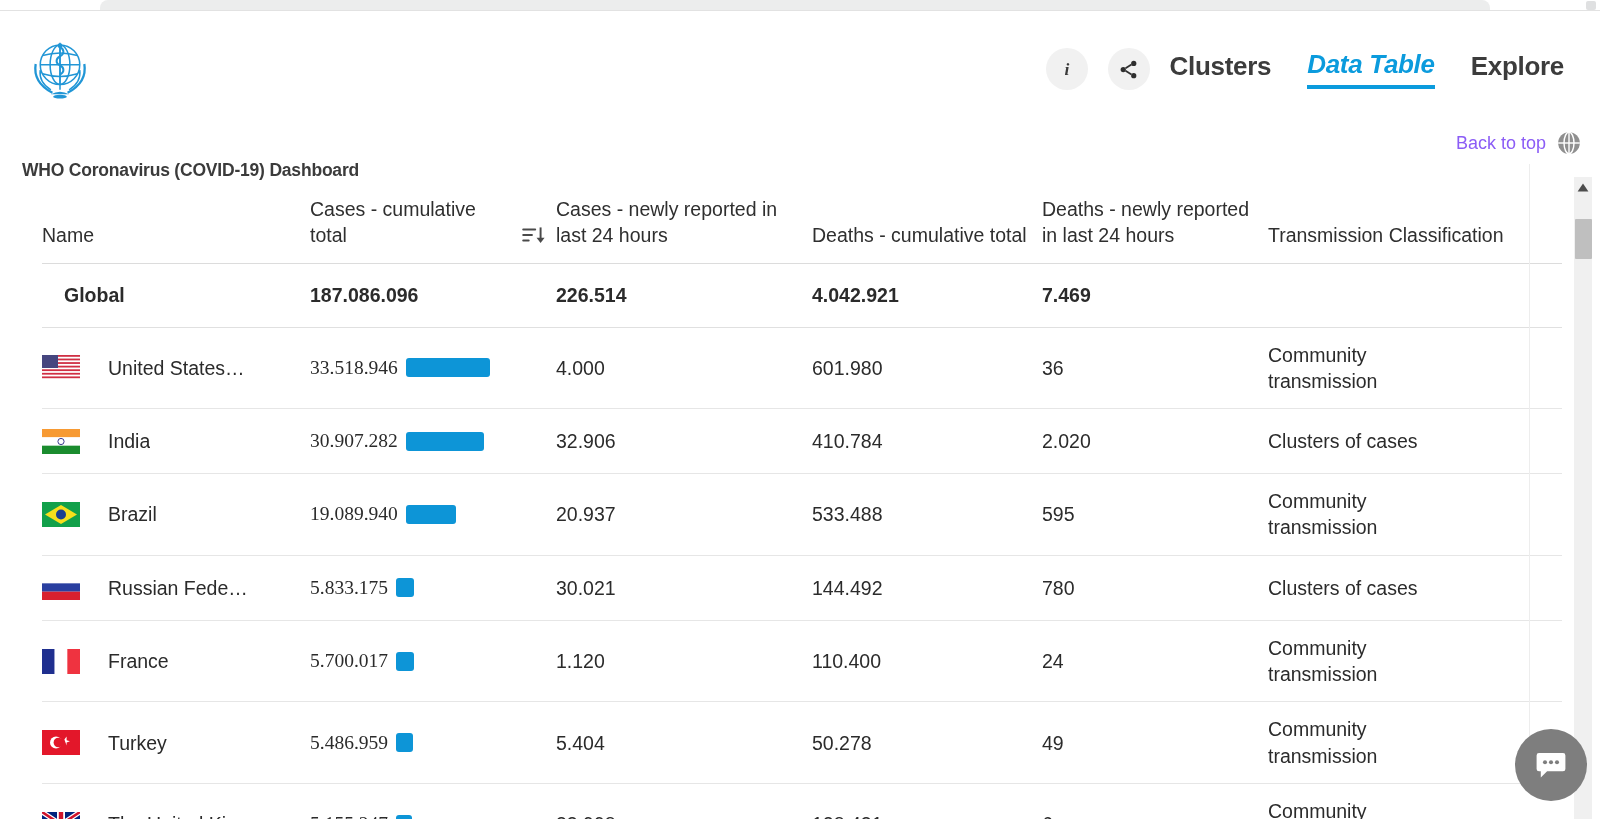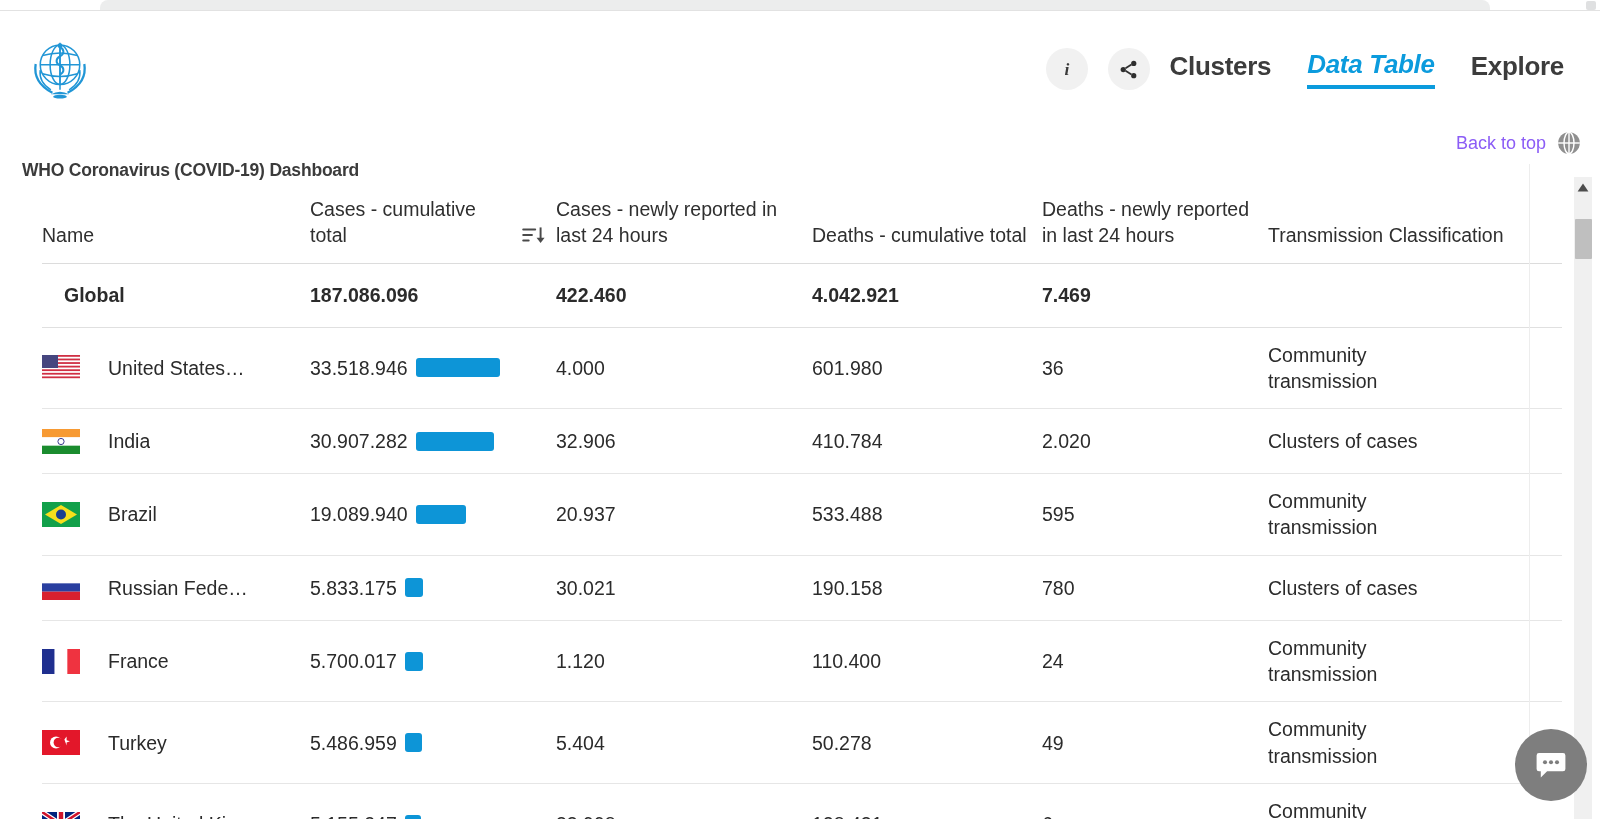--- a/index.html
+++ b/index.html
@@ -93,21 +93,21 @@
   }
   tr.global-row td.name-c { padding-left:22px; }
   td.cases-blue { color:#0b87d0; }
 
   tr.country-row td { height:65px; }
   td.name-c { padding-left:22px; }
   .name-cell { display:flex; align-items:center; gap:28px; }
   .flag { width:38px; height:25px; flex:none; border:0; display:block; }
   .cname { white-space:nowrap; overflow:hidden; }
 
-  .cases-cell { display:flex; align-items:center; gap:8px; }
+  .cases-cell { display:flex; align-items:center; gap:8px;font-family:Liberation Serif, serif; }
   .cases-num { white-space:nowrap; }
   .bar { height:19px; background:#0d95d7; border-radius:3px; flex:none; }
 
   .trans-txt { display:block; max-width:210px; }
 
   
   .scrollbar {
     position:absolute; right:8px; top:177px; width:18px; height:642px;
     background:#f0f0f0; z-index:30;
   }
@@ -246,21 +246,21 @@
           <th>Cases - newly reported in last 24 hours</th>
           <th>Deaths - cumulative total</th>
           <th>Deaths - newly reported in last 24 hours</th>
           <th>Transmission Classification</th>
         </tr>
       </thead>
       <tbody>
         <tr class="global-row">
           <td class="name-c">Global</td>
           <td class="cases-blue">187.086.096</td>
-          <td>422.460</td>
+          <td>226.514</td>
           <td>4.042.921</td>
           <td>7.469</td>
           <td></td>
         </tr>
       <tr class="country-row">
             <td class="name-c">
               <span class="name-cell">
                 <svg class="flag" viewBox="0 0 38 25">
                   <rect width="38" height="25" fill="#fff"></rect>
                   <rect y="0" width="38" height="1.79" fill="#d02f44"></rect>
@@ -348,21 +348,21 @@
                 <span class="cname">Russian Fede…</span>
               </span>
             </td>
             <td>
               <span class="cases-cell">
                 <span class="cases-num">5.833.175</span>
                 <span class="bar" style="width: 18px; background: rgb(13, 149, 215);"></span>
               </span>
             </td>
             <td>30.021</td>
-            <td>190.158</td>
+            <td>144.492</td>
             <td>780</td>
             <td>
               <span class="trans-txt">Clusters of cases</span>
             </td>
           </tr>
           <tr class="country-row">
             <td class="name-c">
               <span class="name-cell">
                 <svg class="flag" viewBox="0 0 38 25">
                   <rect width="12.67" height="25" fill="#1f2f8f"></rect>

